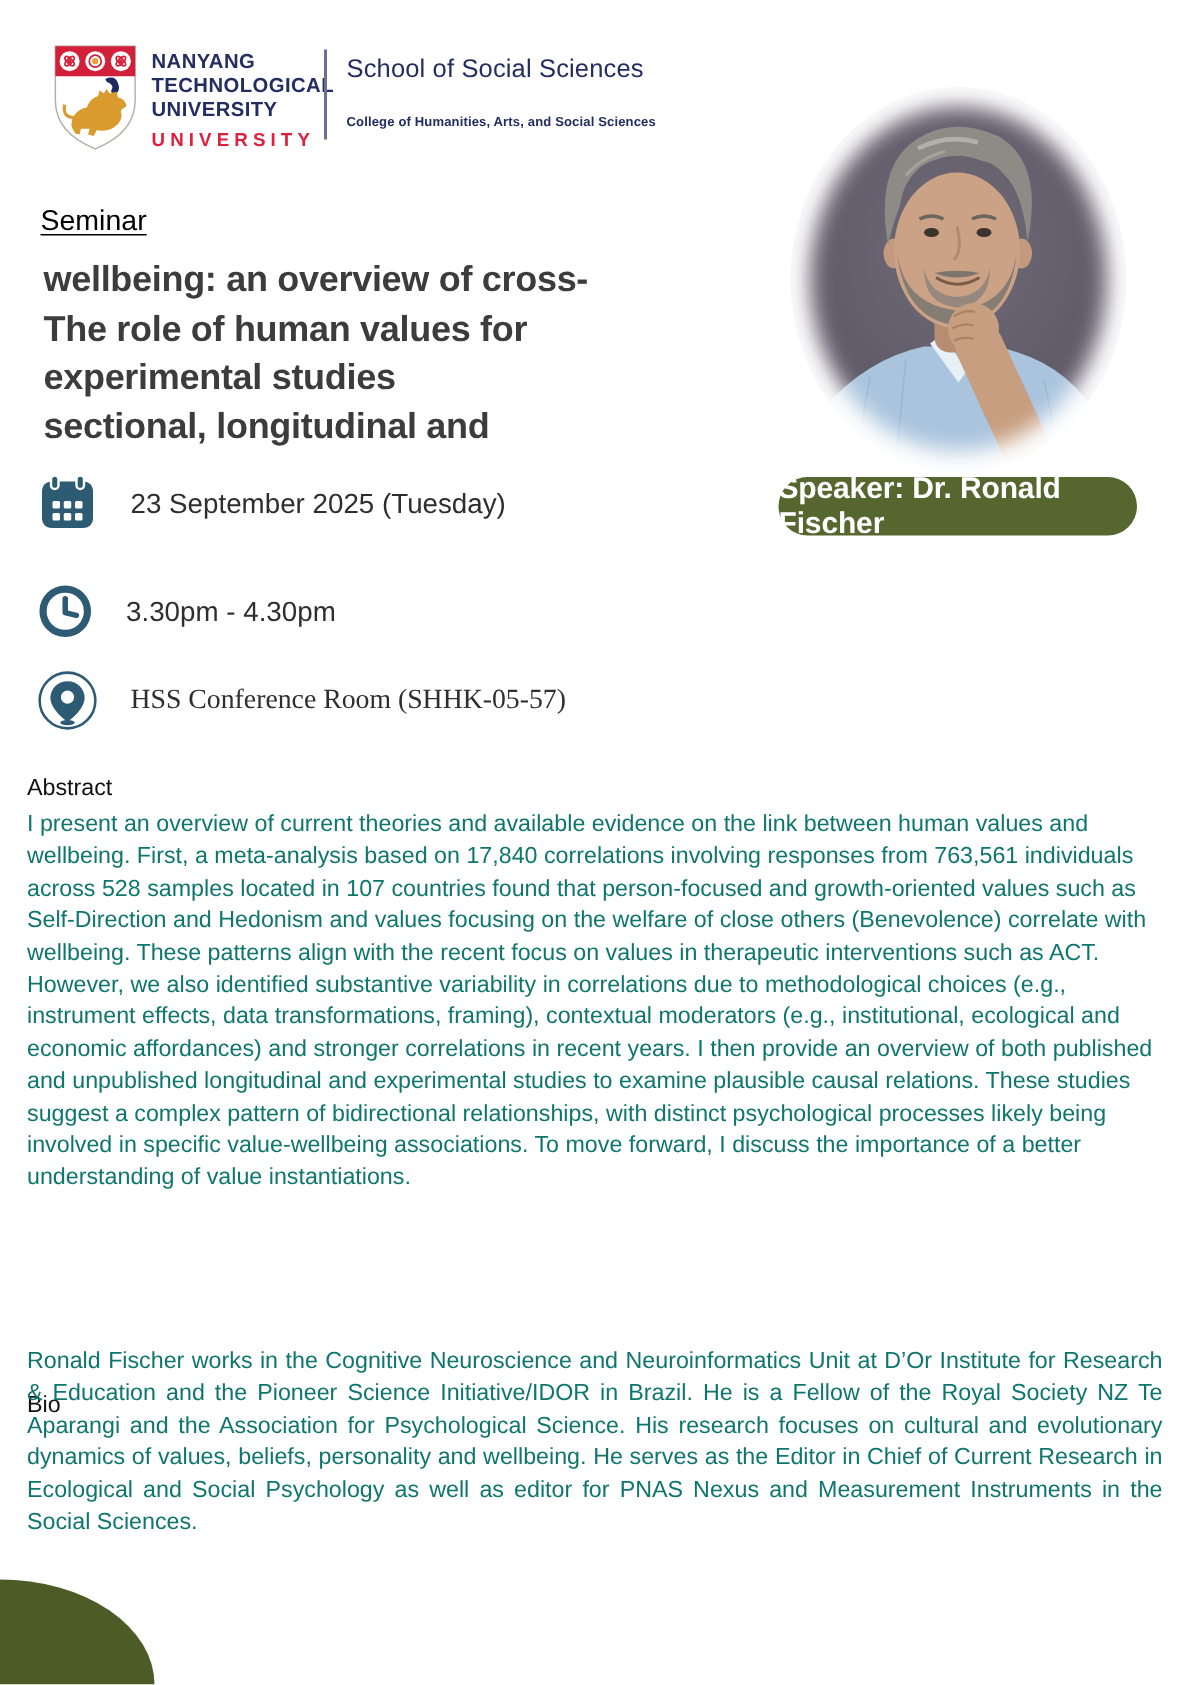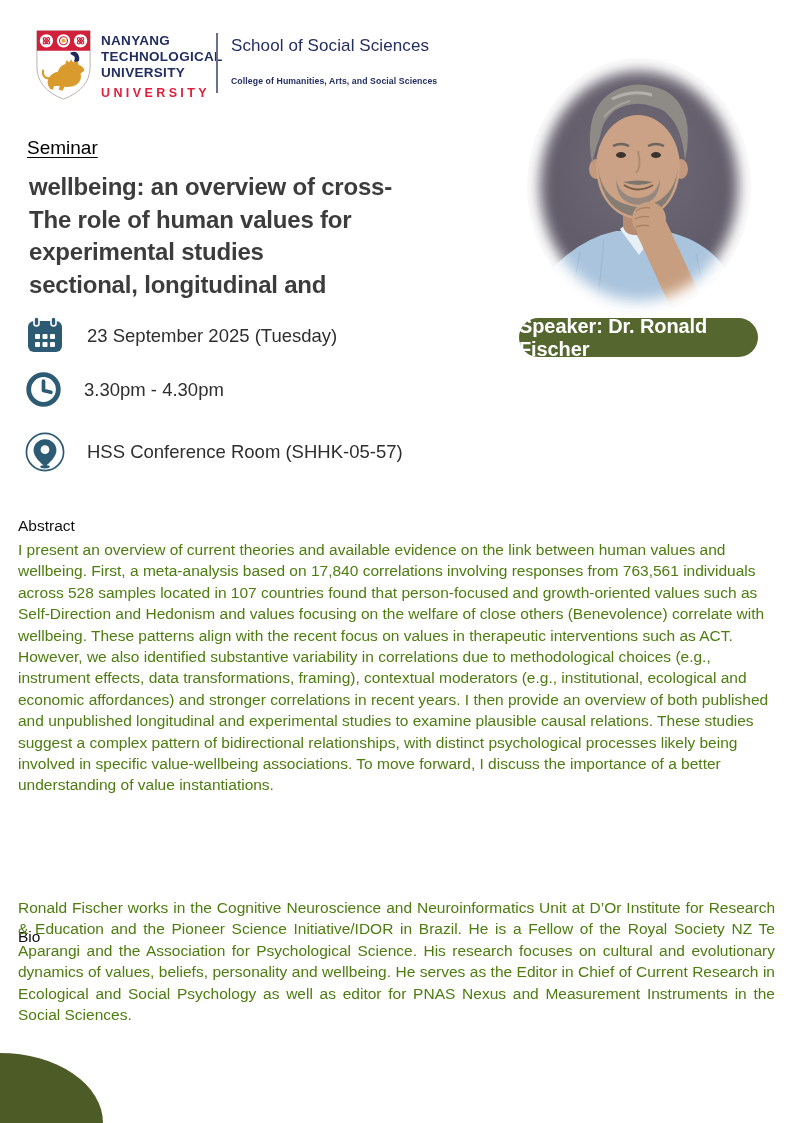--- a/index.html
+++ b/index.html
@@ -19,32 +19,32 @@
   .programme{position:absolute;top:8px;right:20px;font-size:17.5px;font-weight:bold;color:#000;}
   
   .seminar-label{position:absolute;left:27px;top:137px;font-size:19px;font-weight:normal;color:#000000;
     text-decoration:underline;text-underline-offset:3px;}
   .event-title{position:absolute;left:29px;top:171px;width:470px;font-size:24px;font-weight:bold;
     color:#3c3c3c;line-height:32.5px;letter-spacing:-.2px;}
   .event-title span{display:block;}
   .info-row{position:absolute;left:25px;display:flex;align-items:center;gap:22px;}
   .info-row .txt{font-size:18.5px;color:#2e2e2e;}
   #row-date{top:316px;}
-  #row-time{top:371px;}
-  #row-venue{top:432px;}
+  #row-time{top:389px;}
+  #row-venue{top:447px;font-family:Liberation Serif, serif;}
   
   .portrait{position:absolute;left:520px;top:51px;width:238px;height:270px;}
   .speaker-badge{position:absolute;left:519px;top:318px;width:239px;height:39px;background:#55662f;
     border-radius:20px;display:flex;align-items:center;justify-content:center;
     color:#ffffff;font-weight:bold;font-size:20px;letter-spacing:-.1px;}
   
   .sec-heading{position:absolute;left:18px;font-size:15.5px;color:#111;
     text-underline-offset:2px;}
   #abstract-heading{top:517px;}
-  .sec-body{position:absolute;left:18px;width:757px;font-size:15.5px;line-height:21.4px;color:#4d7c0f;}
+  .sec-body{position:absolute;left:18px;width:757px;font-size:15.5px;line-height:21.4px;color:#0f766e;}
   #abstract-body{top:539px;text-align:left;}
   #bio-heading{top:912px;margin-top:16px;}
   #bio-body{top:897px;text-align:justify;}
   
   .corner-accent{position:absolute;left:-103px;bottom:-70px;width:206px;height:140px;
     border-radius:50%;background:#4d5c27;}
 </style>
 </head>
 <body>
 

